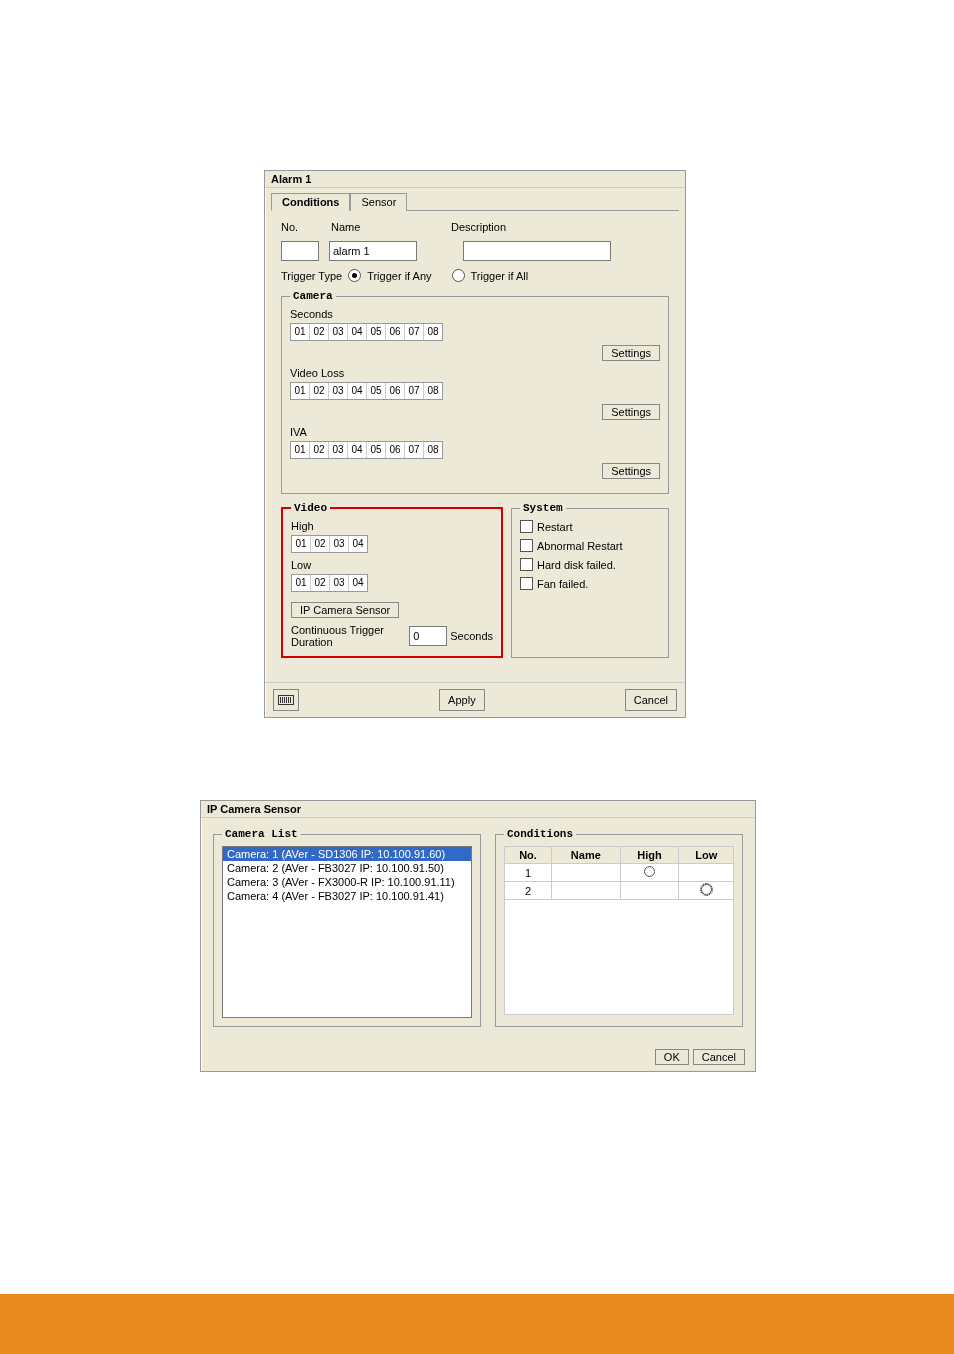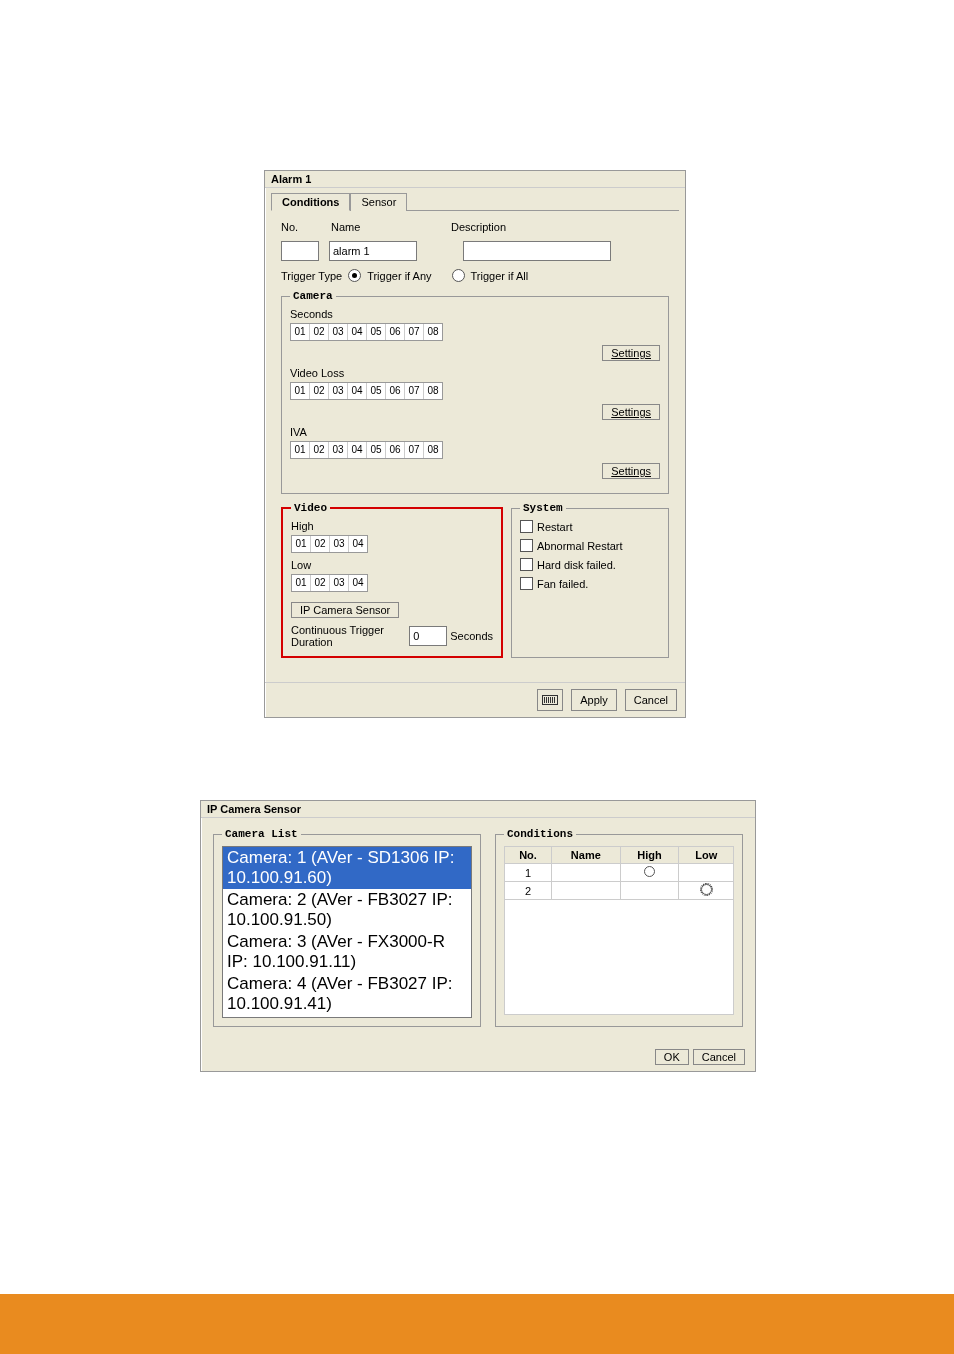--- a/index.html
+++ b/index.html
@@ -93,41 +93,41 @@
     margin-bottom:4px;
   }
   .numcell {
     border-right:1px solid #ccc;
     width:18px;
     text-align:center;
     line-height:16px;
     font-size:10px;
   }
   .numcell:last-child{border-right:none;}
-  .settings-btn-row{ display:flex; justify-content:flex-end; margin-bottom:6px;text-decoration:underline;}
+  .settings-btn-row{ display:flex; justify-content:flex-end; margin-bottom:6px;}
   button.small {
     border:1px solid #888;
     background:#ece9d8;
     font-size:11px;
     padding:1px 8px;
     cursor:pointer;
   }
   .lower-wrap{ display:flex; gap:8px; }
   .sensor-fs{ flex:1; border:2px solid #d40000; padding:6px 8px 8px 8px;}
   .sensor-fs legend{font-weight:bold;}
   .system-fs{ width:140px; }
   .chk-row{ display:flex; align-items:center; gap:4px; margin-bottom:6px;}
   .chk{ width:11px; height:11px; border:1px solid #555; background:#fff;}
   .ipcam-btn{ border:1px solid #888; background:#ece9d8; padding:1px 6px; font-size:11px; display:inline-block; margin-bottom:6px;}
   .ctd-row{ display:flex; align-items:center; gap:3px;}
   .ctd-input{ width:30px;}
   .dialog-footer{
     display:flex;
-    justify-content:flex-end;
-    gap:8px;
+    justify-content:space-between;
+    gap:20px;
     padding:6px 8px;
     border-top:1px solid #ccc;
   }
   .icon-btn{
     border:1px solid #888;
     background:#ece9d8;
     width:24px; height:20px;
     display:flex; align-items:center; justify-content:center;
   }
   .kb-icon{ width:14px; height:8px; border:1px solid #333; position:relative;}
@@ -140,21 +140,21 @@
   }
   .d2-body{ padding:10px 12px 8px 12px; display:flex; gap:14px;}
   .cl-fs{ flex:1;}
   .cam-list{
     border:1px solid #7a7a7a;
     background:#fff;
     min-height:170px;
     padding:0;
   }
   .cam-item{
-    font-size:17px;
+    font-size:11px;
     padding:1px 4px;
   }
   .cam-item.selected{
     background:#3169c6;
     color:#fff;
   }
   .cond-fs{ width:230px;}
   .cond-table{
     border:1px solid #7a7a7a;
     background:#fff;

